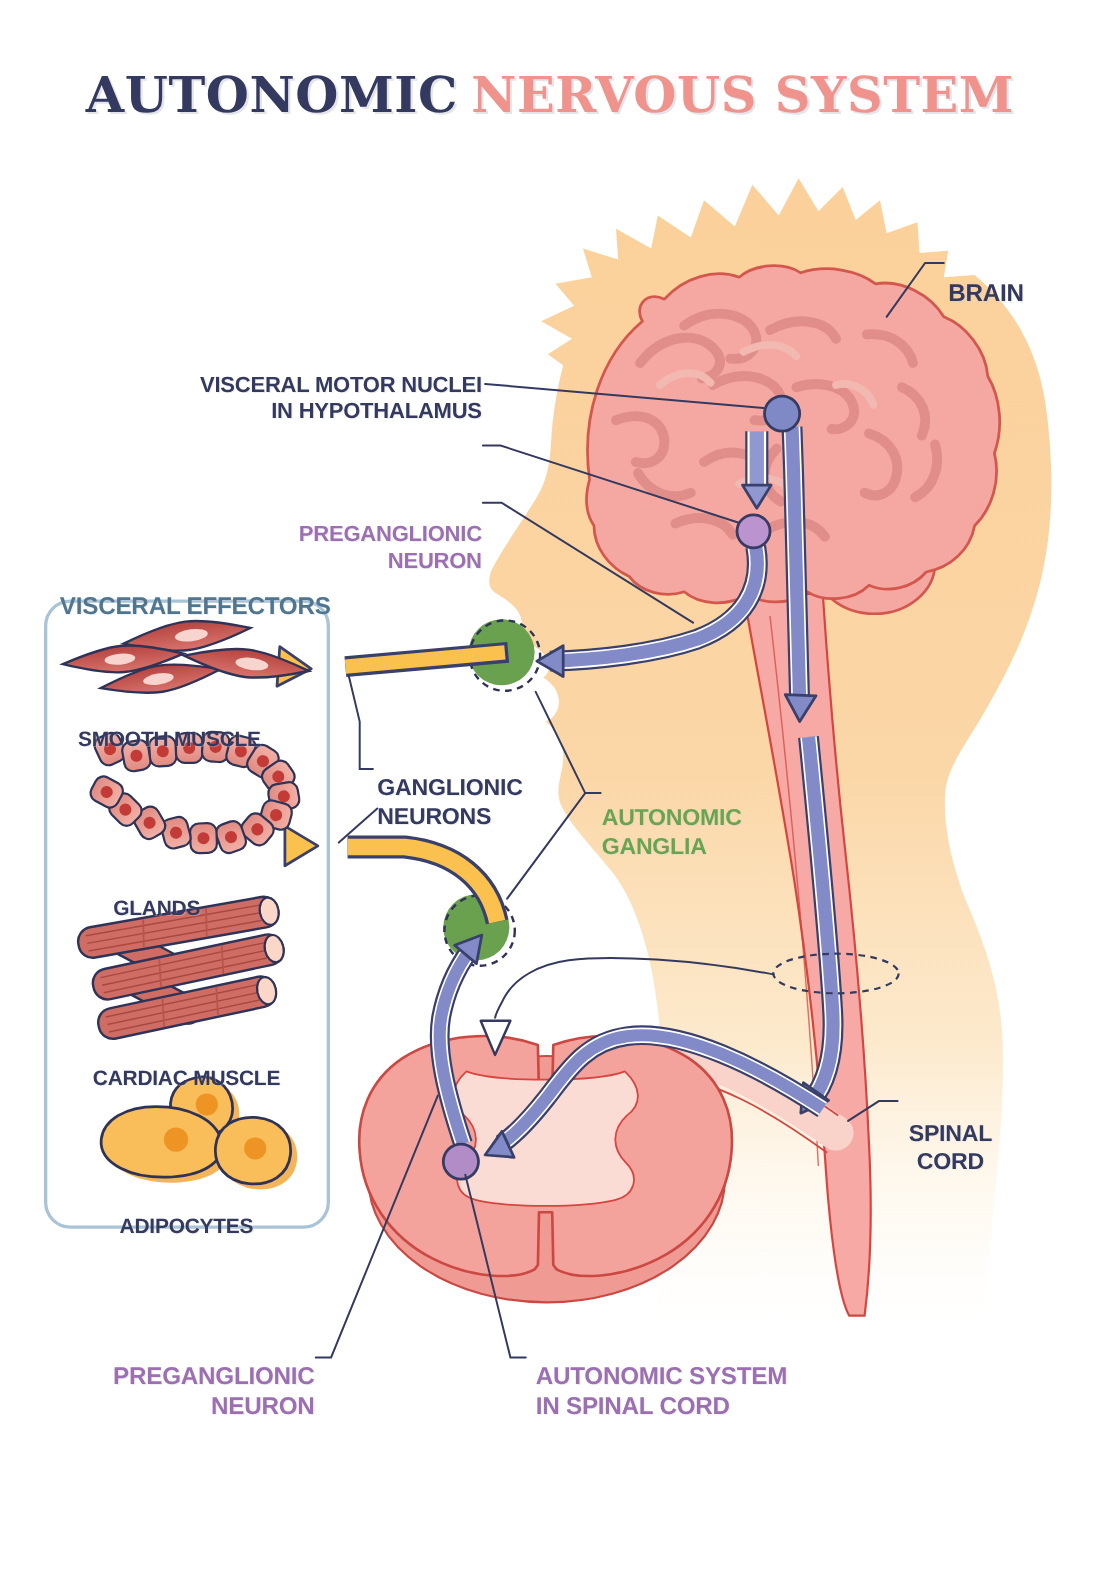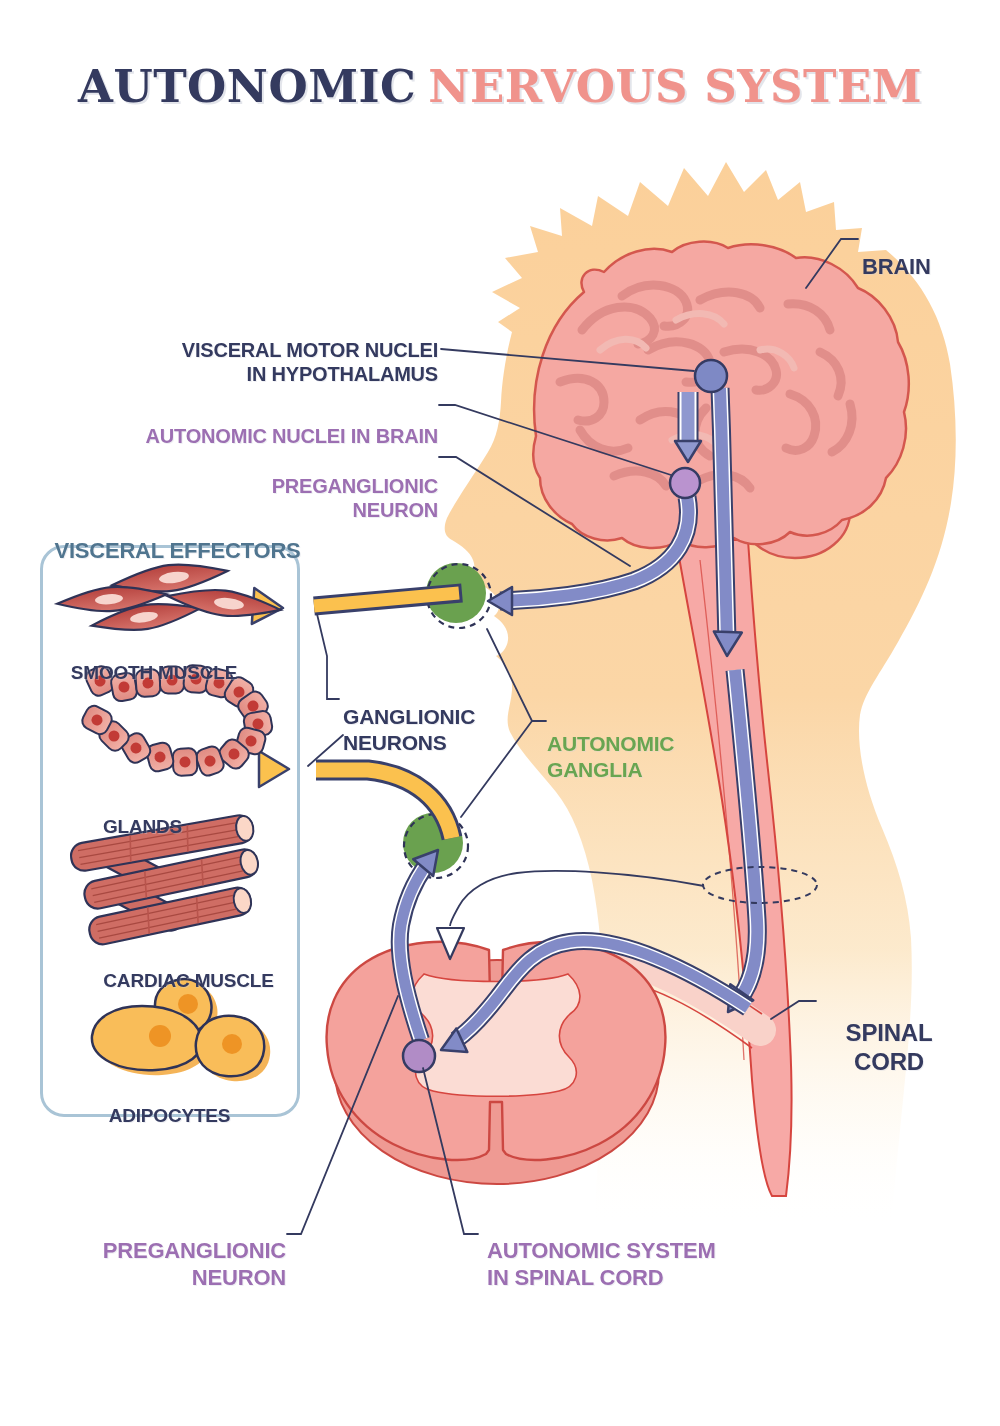--- a/index.html
+++ b/index.html
@@ -379,39 +379,38 @@
 
   <div id="title">
     <span class="part1">AUTONOMIC</span><span class="part2">NERVOUS SYSTEM</span>
   </div>
 
   <div class="lbl navy" style="left:862px;top:222px;font-size:22px;">BRAIN</div>
 
   <div class="lbl navy right" style="left:128px;top:306px;width:310px;font-size:20px;">VISCERAL MOTOR NUCLEI
 IN HYPOTHALAMUS</div>
 
-  <div class="lbl purple right" style="left:80px;top:392px;width:358px;font-size:20px;">AUTONOMIC NUCLEI IN BRAIN</div>
 
   <div class="lbl purple right" style="left:200px;top:442px;width:238px;font-size:20px;">PREGANGLIONIC
 NEURON</div>
 
   <div class="lbl steel center" style="left:48px;top:506px;width:259px;font-size:22px;">VISCERAL EFFECTORS</div>
 
   <div class="lbl navy center" style="left:40px;top:629px;width:228px;font-size:19px;">SMOOTH MUSCLE</div>
   <div class="lbl navy center" style="left:40px;top:783px;width:205px;font-size:19px;">GLANDS</div>
-  <div class="lbl navy center" style="left:40px;top:937px;width:259px;font-size:19px;padding-left:19px;">CARDIAC MUSCLE</div>
+  <div class="lbl navy center" style="left:40px;top:937px;width:259px;font-size:19px;">CARDIAC MUSCLE</div>
   <div class="lbl navy center" style="left:40px;top:1072px;width:259px;font-size:19px;">ADIPOCYTES</div>
 
   <div class="lbl navy" style="left:343px;top:672px;font-size:21px;">GANGLIONIC
 NEURONS</div>
 
   <div class="lbl green" style="left:547px;top:699px;font-size:21px;">AUTONOMIC
 GANGLIA</div>
 
-  <div class="lbl navy center" style="left:843px;top:986px;width:92px;font-size:24px;">SPINAL
+  <div class="lbl navy center" style="left:818px;top:986px;width:92px;font-size:21px;">SPINAL
 CORD</div>
 
   <div class="lbl purple right" style="left:78px;top:1206px;width:208px;font-size:22px;">PREGANGLIONIC
 NEURON</div>
 
   <div class="lbl purple" style="left:487px;top:1206px;font-size:22px;">AUTONOMIC SYSTEM
 IN SPINAL CORD</div>
 
 </div>
 

